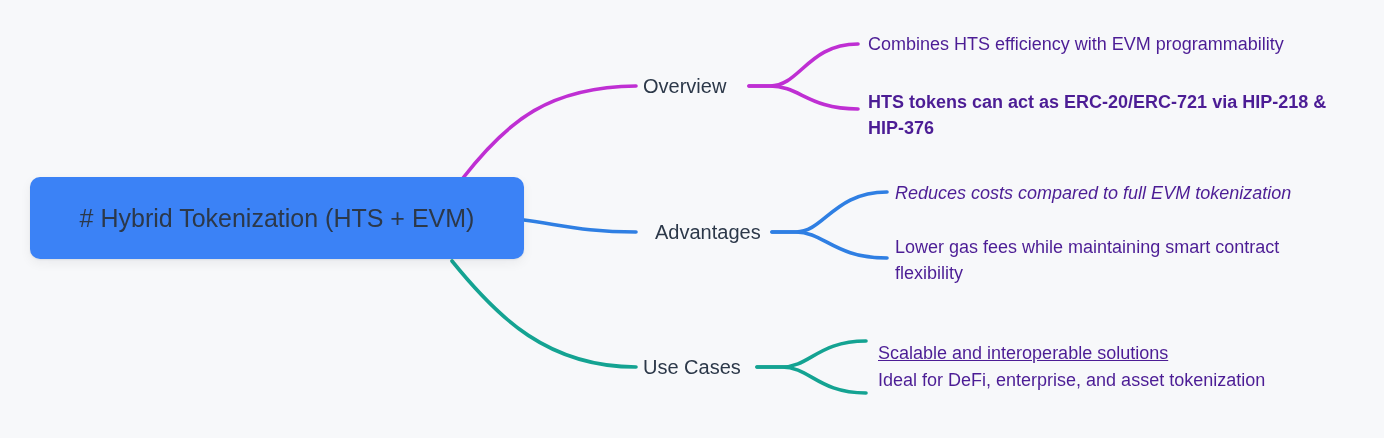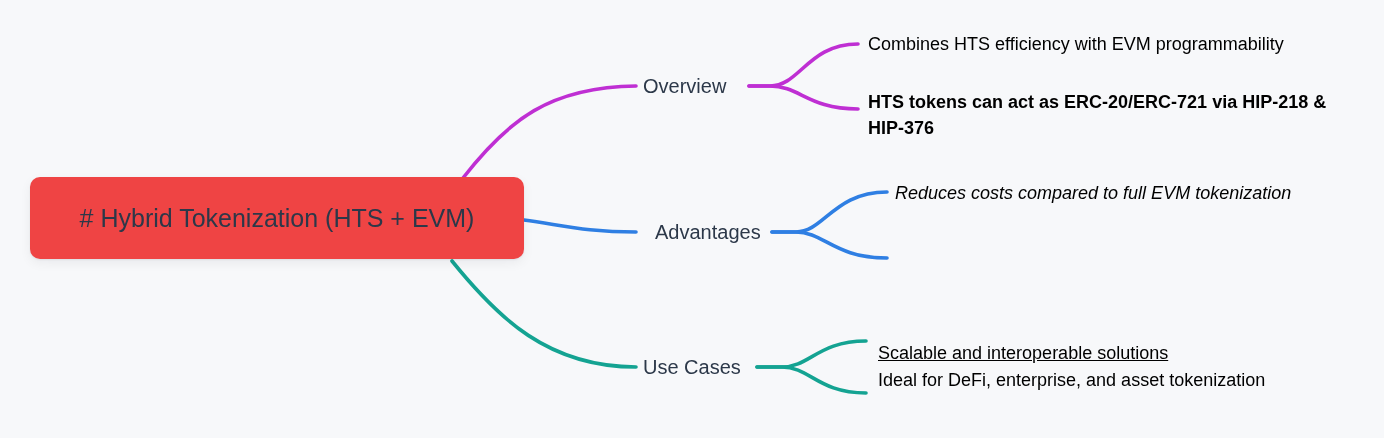--- a/index.html
+++ b/index.html
@@ -21,21 +21,21 @@
   }
   svg.links path {
     fill: none;
     stroke-width: 3.6px;
     stroke-linecap: round;
   }
   .root-node {
     position: absolute;
     left: 30px; top: 177px;
     width: 494px; height: 82px;
-    background: #ef4444;
+    background: #3b82f6;
     border-radius: 10px;
     box-shadow: 0 1px 2px rgba(16,24,40,.07), 0 4px 12px rgba(16,24,40,.06);
     display: flex;
     align-items: center;
     justify-content: center;
     font-size: 25px;
     font-weight: 500;
     color: #2c3849;
     white-space: nowrap;
   }
@@ -44,21 +44,21 @@
     font-size: 20px;
     font-weight: 400;
     color: #2c3849;
     line-height: 26px;
     white-space: nowrap;
   }
   .leaf {
     position: absolute;
     font-size: 18px;
     font-weight: 400;
-    color: #000000;
+    color: #4c1d95;
     line-height: 26px;
     white-space: pre-line;
   }
   .leaf.wrapped { max-width: 485px; }
 </style>
 </head>
 <body>
 
 <div class="canvas">
 
@@ -81,17 +81,19 @@
 
   <div class="branch-label" style="left:643px; top:73px;">Overview</div>
   <div class="branch-label" style="left:655px; top:219px;">Advantages</div>
   <div class="branch-label" style="left:643px; top:354px;">Use Cases</div>
 
   <div class="leaf" style="left:868px; top:31px;">Combines HTS efficiency with EVM programmability</div>
   <div class="leaf wrapped" style="left:868px; top:89px;font-weight:bold;">HTS tokens can act as ERC-20/ERC-721 via HIP-218 &amp;
 HIP-376</div>
 
   <div class="leaf" style="left:895px; top:180px;font-style:italic;">Reduces costs compared to full EVM tokenization</div>
+  <div class="leaf wrapped" style="left:895px; top:234px;">Lower gas fees while maintaining smart contract
+flexibility</div>
 
   <div class="leaf" style="left:878px; top:340px;text-decoration:underline;">Scalable and interoperable solutions</div>
   <div class="leaf" style="left:878px; top:367px;text-align:center;">Ideal for DeFi, enterprise, and asset tokenization</div>
 
 </div>
 
 </body></html>

